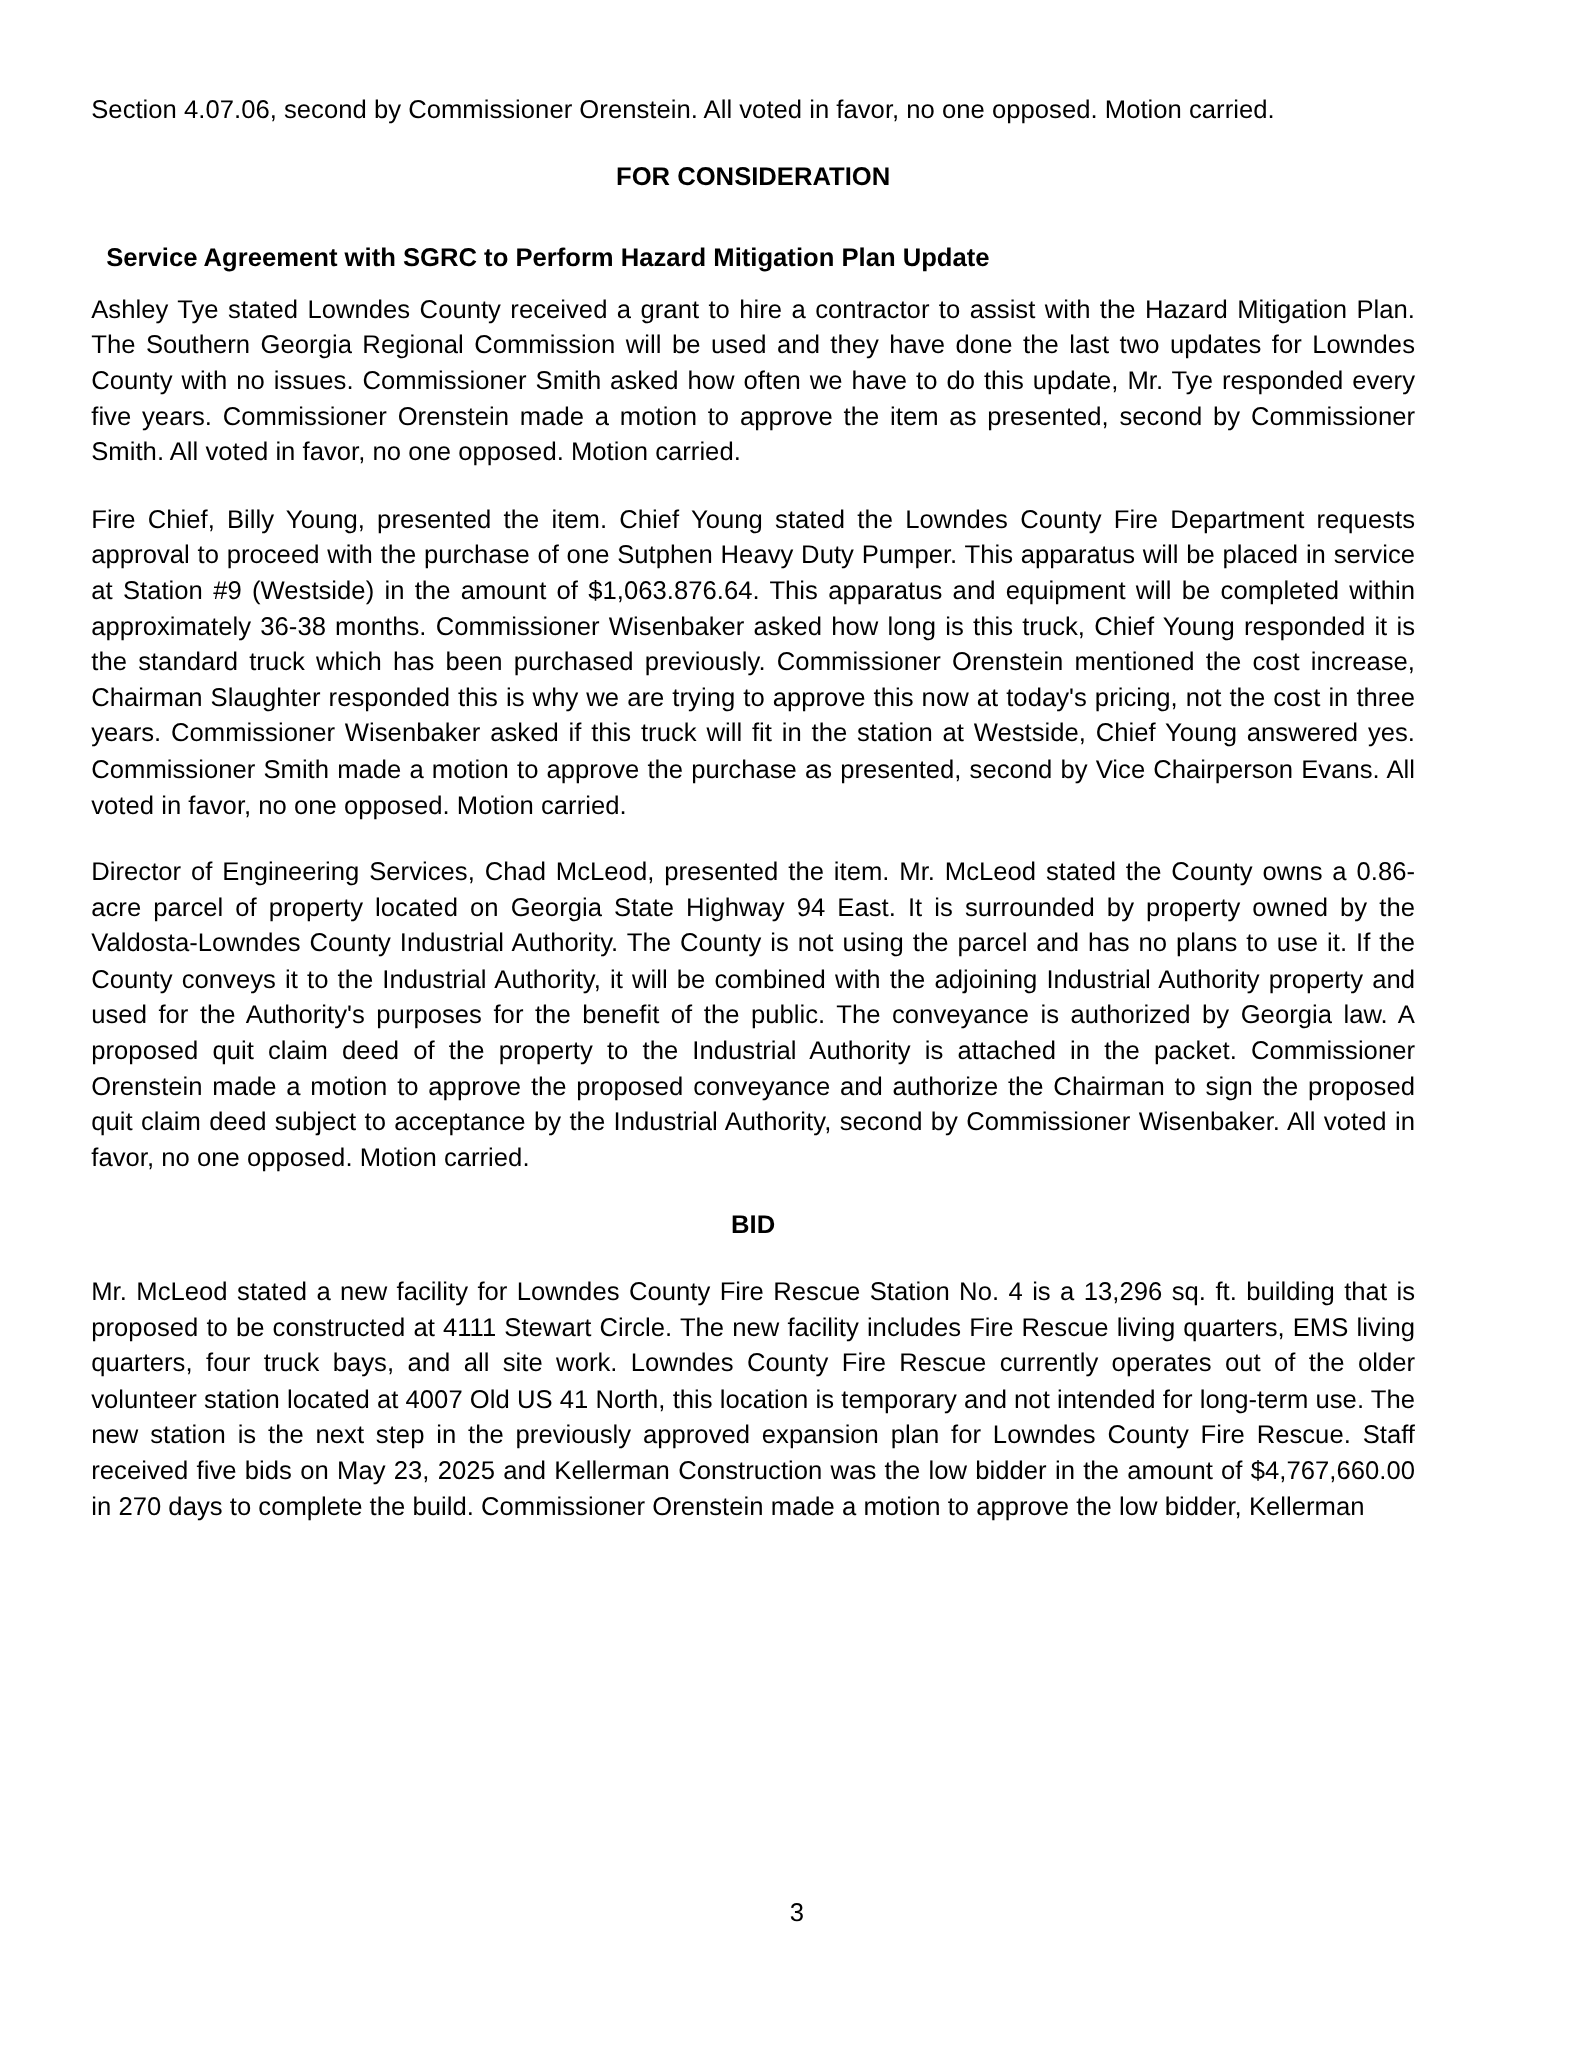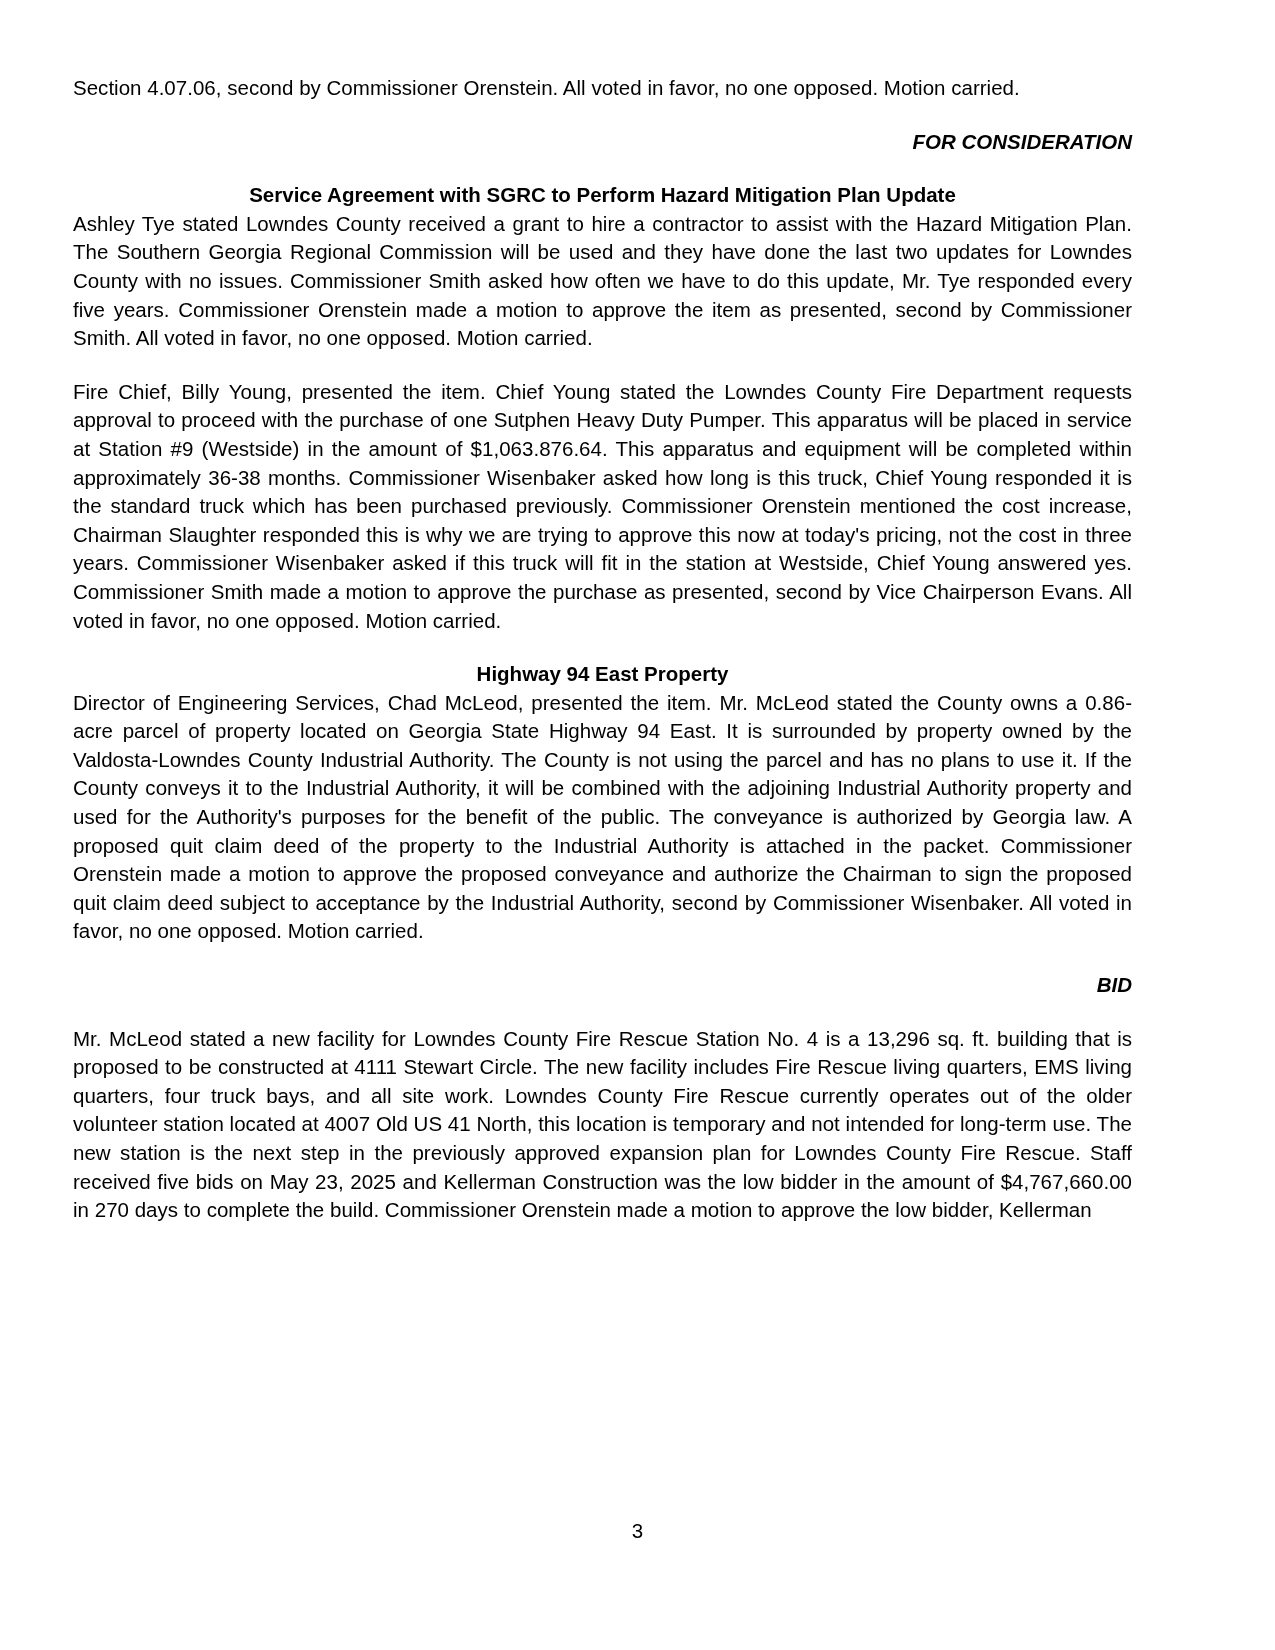--- a/index.html
+++ b/index.html
@@ -32,29 +32,28 @@
     text-align: justify;
     text-justify: inter-word;
     letter-spacing: 0.02px;
     word-spacing: 0px;
   }
   h2.section-head {
     margin: 0;
     font-size: 20.5px;
     line-height: 28.6px;
     font-weight: bold;
-    text-align: right;
-    font-style: italic;
+    text-align: center;
   }
   h3.item-head {
-    margin: 0;
+    margin: 12px;
     font-size: 20.5px;
     line-height: 28.6px;
     font-weight: bold;
-    text-align: center;
+    text-align: left;
   }
   .gap-section {
     height: 25px;
   }
   .page-number {
     position: absolute;
     left: 0;
     top: 1519px;
     width: 1275px;
     text-align: center;
@@ -69,21 +68,20 @@
   <div class="content" id="doc-body">
       <p class="body-text">Section 4.07.06, second by Commissioner Orenstein. All voted in favor, no one opposed. Motion carried.</p>
       <div class="gap-section"></div>
       <h2 class="section-head">FOR CONSIDERATION</h2>
       <div class="gap-section"></div>
       <h3 class="item-head">Service Agreement with SGRC to Perform Hazard Mitigation Plan Update</h3>
       <p class="body-text">Ashley Tye stated Lowndes County received a grant to hire a contractor to assist with the Hazard Mitigation Plan. The Southern Georgia Regional Commission will be used and they have done the last two updates for Lowndes County with no issues. Commissioner Smith asked how often we have to do this update, Mr. Tye responded every five years. Commissioner Orenstein made a motion to approve the item as presented, second by Commissioner Smith. All voted in favor, no one opposed. Motion carried.</p>
       <div class="gap-section"></div>
       <p class="body-text">Fire Chief, Billy Young, presented the item. Chief Young stated the Lowndes County Fire Department requests approval to proceed with the purchase of one Sutphen Heavy Duty Pumper. This apparatus will be placed in service at Station #9 (Westside) in the amount of $1,063.876.64. This apparatus and equipment will be completed within approximately 36-38 months. Commissioner Wisenbaker asked how long is this truck, Chief Young responded it is the standard truck which has been purchased previously. Commissioner Orenstein mentioned the cost increase, Chairman Slaughter responded this is why we are trying to approve this now at today's pricing, not the cost in three years. Commissioner Wisenbaker asked if this truck will fit in the station at Westside, Chief Young answered yes. Commissioner Smith made a motion to approve the purchase as presented, second by Vice Chairperson Evans. All voted in favor, no one opposed. Motion carried.</p>
       <div class="gap-section"></div>
-      <h3 class="item-head">Highway 94 East Property</h3>
       <p class="body-text">Director of Engineering Services, Chad McLeod, presented the item. Mr. McLeod stated the County owns a 0.86-acre parcel of property located on Georgia State Highway 94 East. It is surrounded by property owned by the Valdosta-Lowndes County Industrial Authority. The County is not using the parcel and has no plans to use it. If the County conveys it to the Industrial Authority, it will be combined with the adjoining Industrial Authority property and used for the Authority's purposes for the benefit of the public. The conveyance is authorized by Georgia law. A proposed quit claim deed of the property to the Industrial Authority is attached in the packet. Commissioner Orenstein made a motion to approve the proposed conveyance and authorize the Chairman to sign the proposed quit claim deed subject to acceptance by the Industrial Authority, second by Commissioner Wisenbaker. All voted in favor, no one opposed. Motion carried.</p>
       <div class="gap-section"></div>
       <h2 class="section-head">BID</h2>
       <div class="gap-section"></div>
       <p class="body-text">Mr. McLeod stated a new facility for Lowndes County Fire Rescue Station No. 4 is a 13,296 sq. ft. building that is proposed to be constructed at 4111 Stewart Circle. The new facility includes Fire Rescue living quarters, EMS living quarters, four truck bays, and all site work. Lowndes County Fire Rescue currently operates out of the older volunteer station located at 4007 Old US 41 North, this location is temporary and not intended for long-term use. The new station is the next step in the previously approved expansion plan for Lowndes County Fire Rescue. Staff received five bids on May 23, 2025 and Kellerman Construction was the low bidder in the amount of $4,767,660.00 in 270 days to complete the build. Commissioner Orenstein made a motion to approve the low bidder, Kellerman</p>
     </div>
   <div class="page-number">3</div>
 </div>
 
 </body></html>

